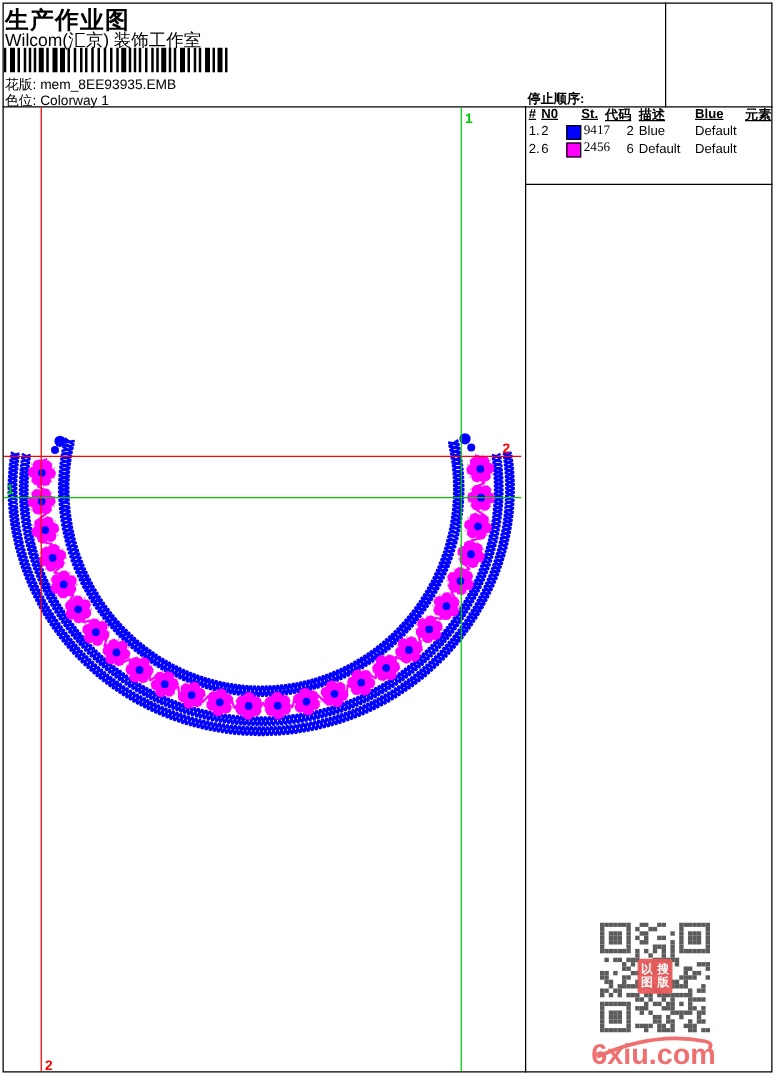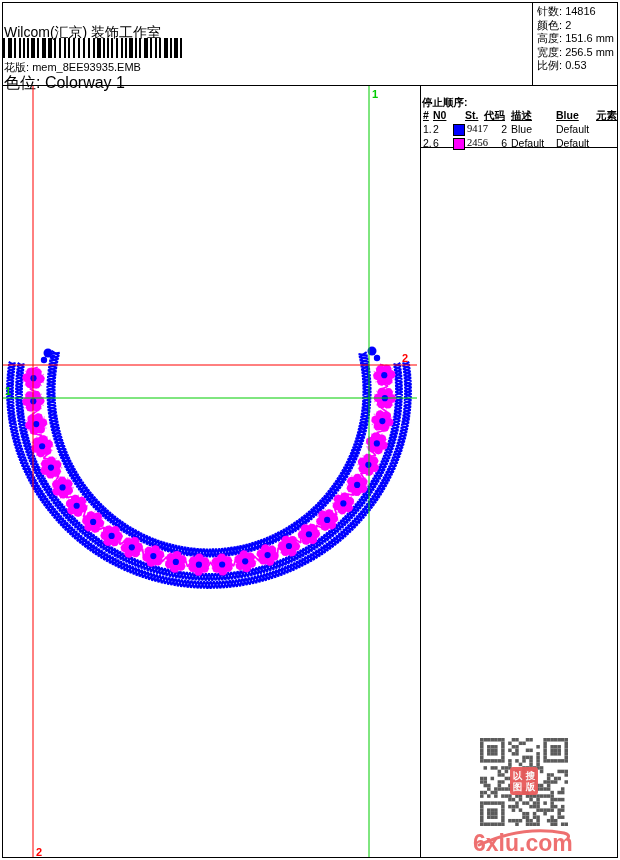--- a/index.html
+++ b/index.html
@@ -6,24 +6,24 @@
   .page{position:relative;width:620px;height:860px;background:#fff;overflow:hidden;
         font-family:"Liberation Sans","DejaVu Sans",sans-serif;color:#000;}
   .abs{position:absolute;}
   .frame{left:2px;top:2px;right:2px;bottom:2px;border:1px solid #000;}
   .ln{background:#000;}
   .title{left:4px;top:3px;font-size:19px;font-weight:bold;letter-spacing:1px;white-space:nowrap;}
   .subtitle{left:4px;top:24px;font-size:14px;white-space:nowrap;}
   #barcode{left:3px;top:38px;width:186px;height:20px;font-size:0;white-space:nowrap;overflow:hidden;}
   #barcode i{display:inline-block;height:100%;background:#000;vertical-align:top;}
   .meta1{left:4px;top:60px;font-size:11px;white-space:nowrap;}
-  .meta2{left:4px;top:73px;font-size:16px;white-space:nowrap;}
+  .meta2{left:4px;top:73px;font-size:11px;white-space:nowrap;}
   .info{left:537px;top:5px;width:80px;font-size:11px;line-height:13.6px;}
   .info div{white-space:nowrap;}
-  .tablebox{left:421px;top:96px;width:197px;height:59px;font-size:10.5px;}
+  .tablebox{left:421px;top:72px;width:197px;height:59px;font-size:10.5px;}
   .tabletitle{left:1px;top:0px;font-weight:bold;white-space:nowrap;}
   .trow{position:absolute;left:0;width:197px;height:14px;}
   .tc{position:absolute;top:0;white-space:nowrap;}
   .th{font-weight:bold;text-decoration:underline;}
   .x-num{left:2px;} .x-needle{left:12px;} .x-st{left:46px;font-family:Liberation Serif, serif;} .x-sth{left:44px;}
   .x-code{left:60px;width:26px;text-align:right;} .x-desc{left:90px;}
   .x-brand{left:135px;} .x-elem{left:175px;}
   .swatch{position:absolute;left:32px;top:1px;width:10px;height:10px;border:1px solid #000;}
   #design-svg{left:0;top:0;width:620px;height:860px;pointer-events:none;}
   #qr-svg{left:480px;top:738px;width:88px;height:88px;}
@@ -37,38 +37,32 @@
 <body>
 
 <div class="page">
 
   <div class="abs frame"></div>
   <div class="abs ln" style="left:2px;top:85px;width:616px;height:1px"></div>
   <div class="abs ln" style="left:532px;top:2px;width:1px;height:84px"></div>
   <div class="abs ln" style="left:420px;top:85px;width:1px;height:773px"></div>
   <div class="abs ln" style="left:420px;top:147px;width:198px;height:1px"></div>
 
+  <div class="abs title">生产作业图</div>
   <div class="abs subtitle">Wilcom(汇京) 装饰工作室</div>
   <div class="abs" id="barcode"><i style="width:2px;margin-right:3px"></i><i style="width:4px;margin-right:2px"></i><i style="width:2px;margin-right:3px"></i><i style="width:2px;margin-right:2px"></i><i style="width:2px;margin-right:2px"></i><i style="width:2px;margin-right:2px"></i><i style="width:4px;margin-right:2px"></i><i style="width:2px;margin-right:3px"></i><i style="width:4px;margin-right:2px"></i><i style="width:4px;margin-right:2px"></i><i style="width:2px;margin-right:3px"></i><i style="width:2px;margin-right:3px"></i><i style="width:2px;margin-right:2px"></i><i style="width:2px;margin-right:3px"></i><i style="width:2px;margin-right:3px"></i><i style="width:2px;margin-right:3px"></i><i style="width:2px;margin-right:3px"></i><i style="width:2px;margin-right:3px"></i><i style="width:2px;margin-right:2px"></i><i style="width:4px;margin-right:2px"></i><i style="width:2px;margin-right:2px"></i><i style="width:2px;margin-right:2px"></i><i style="width:2px;margin-right:3px"></i><i style="width:2px;margin-right:3px"></i><i style="width:2px;margin-right:2px"></i><i style="width:2px;margin-right:2px"></i><i style="width:4px;margin-right:2px"></i><i style="width:2px;margin-right:2px"></i><i style="width:2px;margin-right:3px"></i><i style="width:4px;margin-right:2px"></i><i style="width:2px;margin-right:3px"></i><i style="width:2px;margin-right:2px"></i><i style="width:2px;margin-right:3px"></i><i style="width:4px;margin-right:2px"></i><i style="width:2px;margin-right:2px"></i><i style="width:4px;margin-right:2px"></i><i style="width:2px"></i></div>
   <div class="abs meta1">
     <span>花版:</span>
     <span>mem_8EE93935.EMB</span>
   </div>
   <div class="abs meta2">
     <span>色位:</span>
     <span>Colorway 1</span>
   </div>
 
-  <div class="abs info">
-    <div><span>针数:</span> <span>14816</span></div>
-    <div><span>颜色:</span> <span>2</span></div>
-    <div><span>高度:</span> <span>151.6 mm</span></div>
-    <div><span>宽度:</span> <span>256.5 mm</span></div>
-    <div><span>比例:</span> <span>0.53</span></div>
-  </div>
 
   <div class="abs tablebox">
     <div class="abs tabletitle">停止顺序:</div>
     <div class="trow" style="top:13px">
       <span class="tc th x-num">#</span>
       <span class="tc th x-needle">N0</span>
       <span class="tc th x-sth">St.</span>
       <span class="tc th" style="left:63px">代码</span>
       <span class="tc th x-desc">描述</span>
       <span class="tc th x-brand">Blue</span>

